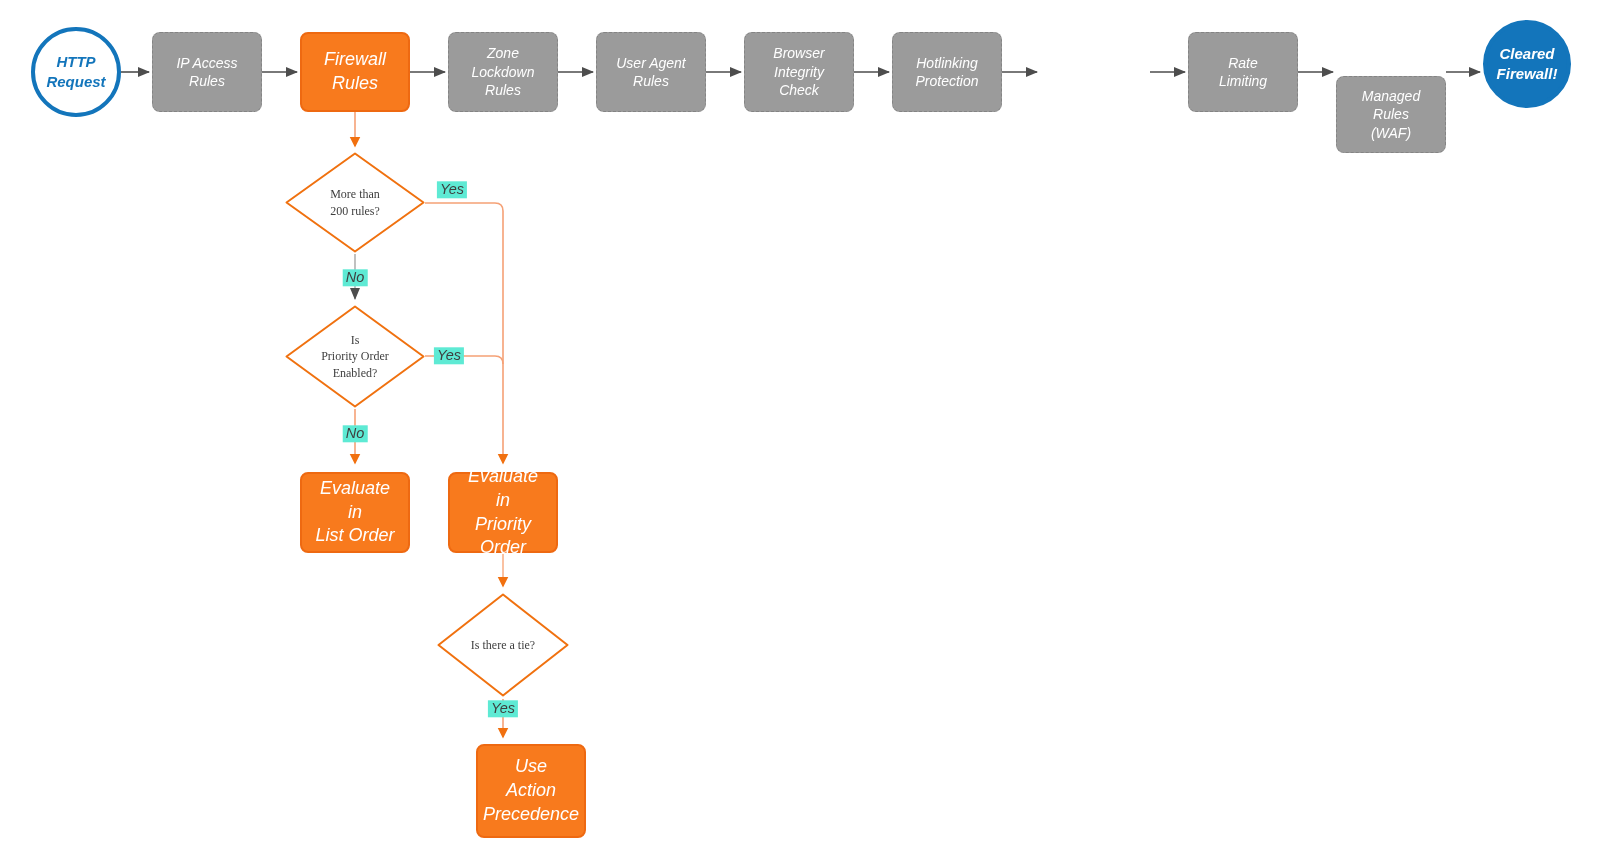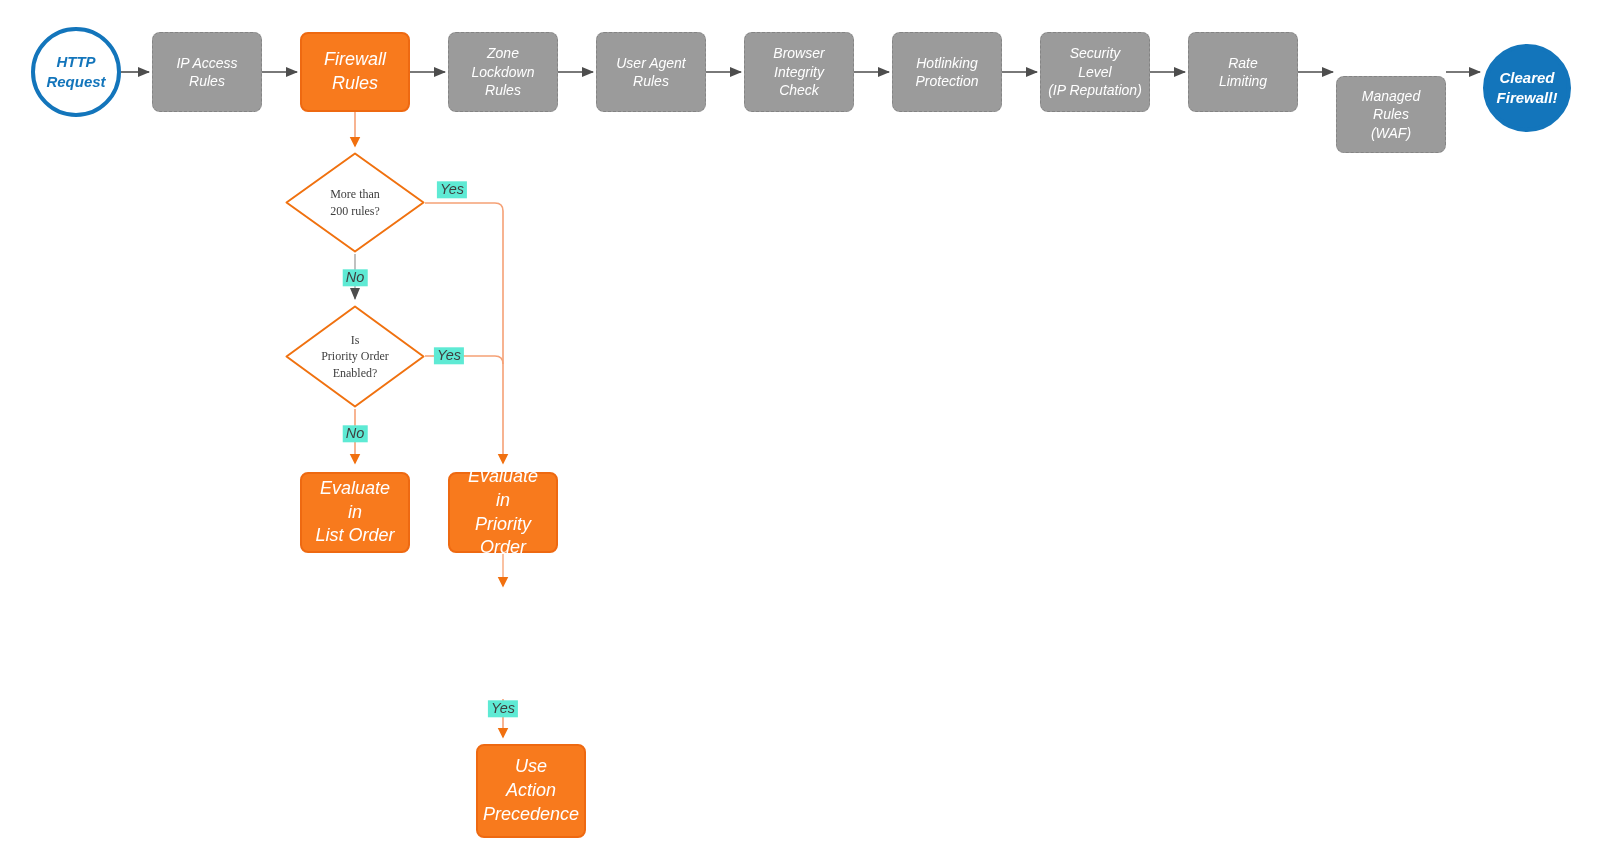--- a/index.html
+++ b/index.html
@@ -104,36 +104,31 @@
   </div>
   <div class="node gray" style="left:744px;top:32px;width:110px;height:80px;">
     <span class="nlabel">Browser
 Integrity
 Check</span>
   </div>
   <div class="node gray" style="left:892px;top:32px;width:110px;height:80px;align-items:center;">
     <span class="nlabel">Hotlinking
 Protection</span>
   </div>
-  <div class="node gray" style="left:1040px;top:32px;width:110px;height:80px;">
-    <span class="nlabel">Security
-Level
-(IP Reputation)</span>
-  </div>
   <div class="node gray" style="left:1188px;top:32px;width:110px;height:80px;">
     <span class="nlabel">Rate
 Limiting</span>
   </div>
   <div class="node gray" style="left:1336px;top:44px;width:110px;height:77px;margin-top:32px;">
     <span class="nlabel">Managed
 Rules
 (WAF)</span>
   </div>
 
-  <div class="node circle end" style="left:1483px;top:44px;width:88px;height:88px;">
+  <div class="node circle end" style="left:1483px;top:20px;width:88px;height:88px;">
     <span class="nlabel">Cleared
 Firewall!</span>
   </div>
 
   <div class="diamond" style="left:285px;top:152px;width:140px;height:101px;">
     <svg viewBox="0 0 140 101" xmlns="http://www.w3.org/2000/svg">
       <polygon points="70,1.5 138.5,50.5 70,99.5 1.5,50.5" fill="#ffffff" stroke="#F0710F" stroke-width="2" stroke-linejoin="round"></polygon>
     </svg>
     <span class="dlabel">More than
 200 rules?</span>
@@ -152,20 +147,26 @@
     <span class="nlabel">Evaluate
 in
 List Order</span>
   </div>
   <div class="node orangebox" style="left:448px;top:472px;width:110px;height:81px;">
     <span class="nlabel">Evaluate
 in
 Priority Order</span>
   </div>
 
+  <div class="diamond" style="left:437px;top:593px;width:132px;height:104px;">
+    <svg viewBox="0 0 132 104" xmlns="http://www.w3.org/2000/svg">
+      <polygon points="66,1.5 130.5,52 66,102.5 1.5,52" fill="#ffffff" stroke="#F0710F" stroke-width="2" stroke-linejoin="round"></polygon>
+    </svg>
+    <span class="dlabel">Is there a tie?</span>
+  </div>
 
   <div class="node orangebox" style="left:476px;top:744px;width:110px;height:94px;">
     <span class="nlabel">Use
 Action
 Precedence</span>
   </div>
 
   <div class="elabel" style="left:452px;top:190px;">Yes</div>
   <div class="elabel" style="left:355px;top:278px;">No</div>
   <div class="elabel" style="left:449px;top:356px;">Yes</div>

